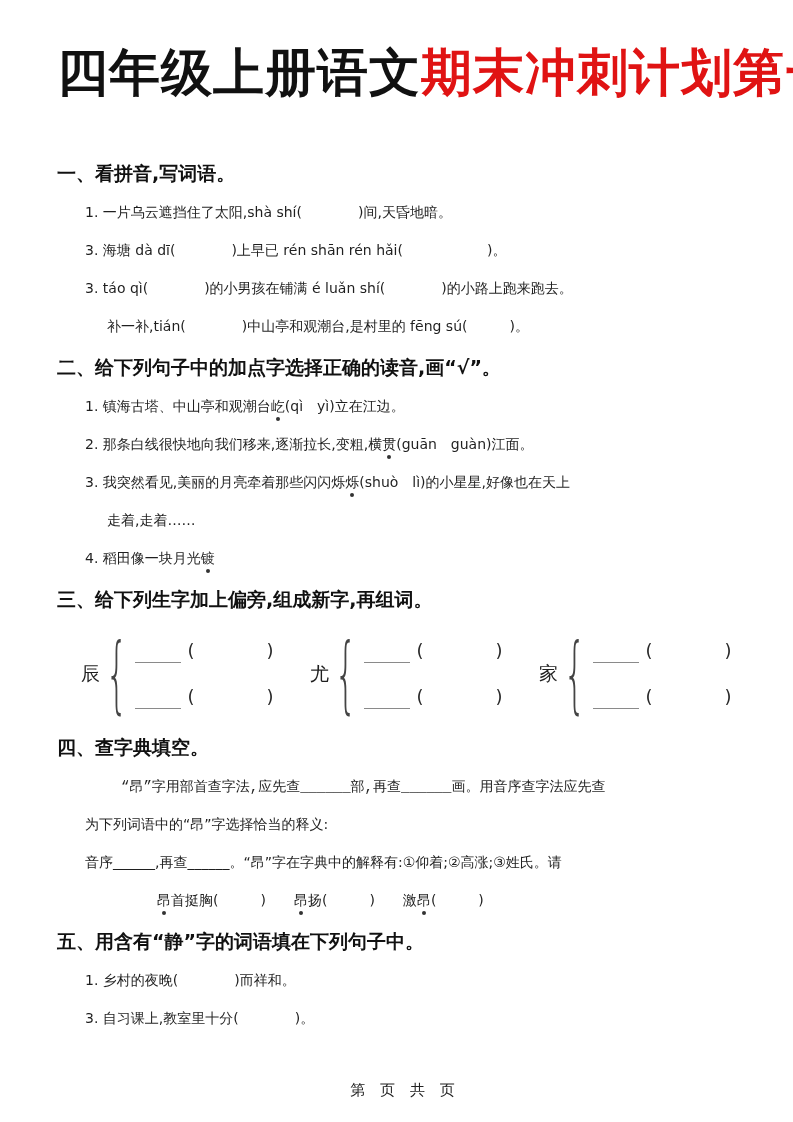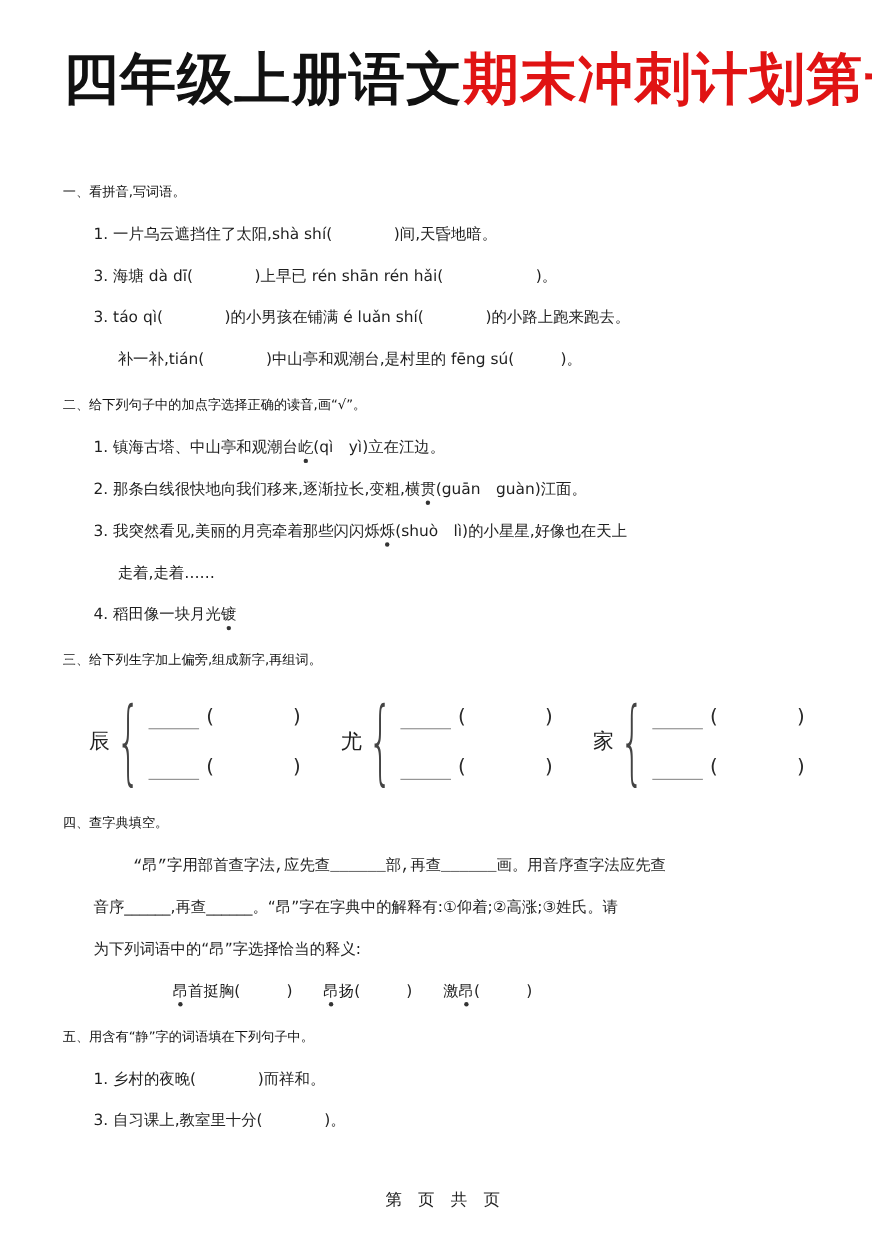--- a/index.html
+++ b/index.html
@@ -11,21 +11,21 @@
     font-family:"DejaVu Sans","Liberation Sans",sans-serif;
     color:#1f1f1f;
   }
   .title {
     font-size:51px; font-weight:800; letter-spacing:1px;
     white-space:nowrap; line-height:1.3;
     margin:12px 0 46px 0; color:#111;
   }
   .title .red { color:#e01313; }
   .heading {
-    font-weight:400; font-size:12px; color:#111;
+    font-weight:700; font-size:19px; color:#111;
     height:40px; display:flex; align-items:center;
     white-space:nowrap; margin-top:2px;
   }
   .line {
     font-size:14px; height:38px; display:flex; align-items:center;
     padding-left:28px; white-space:nowrap;
   }
   .line.cont   { padding-left:50px; }
   .line.indent2{ padding-left:64px;font-family:Liberation Mono, monospace; }
   .line.words  { padding-left:100px; }
@@ -140,22 +140,22 @@
           <span class="blank"></span>
           <span>(　　　　)</span>
         </div>
       </div>
     </div>
 
   </div>
 
   <div class="heading">四、查字典填空。</div>
   <div class="line indent2">“昂”字用部首查字法,应先查______部,再查______画。用音序查字法应先查</div>
+  <div class="line">为下列词语中的“昂”字选择恰当的释义:</div>
   <div class="line">音序______,再查______。“昂”字在字典中的解释有:①仰着;②高涨;③姓氏。请</div>
-  <div class="line">为下列词语中的“昂”字选择恰当的释义:</div>
   <div class="line words">
       <span class="dot-under">昂</span>
       <span>首挺胸(　　　)　　</span>
       <span class="dot-under">昂</span>
       <span>扬(　　　)　　激</span>
       <span class="dot-under">昂</span>
       <span>(　　　)</span>
     </div>
 
   <div class="heading">五、用含有“静”字的词语填在下列句子中。</div>

